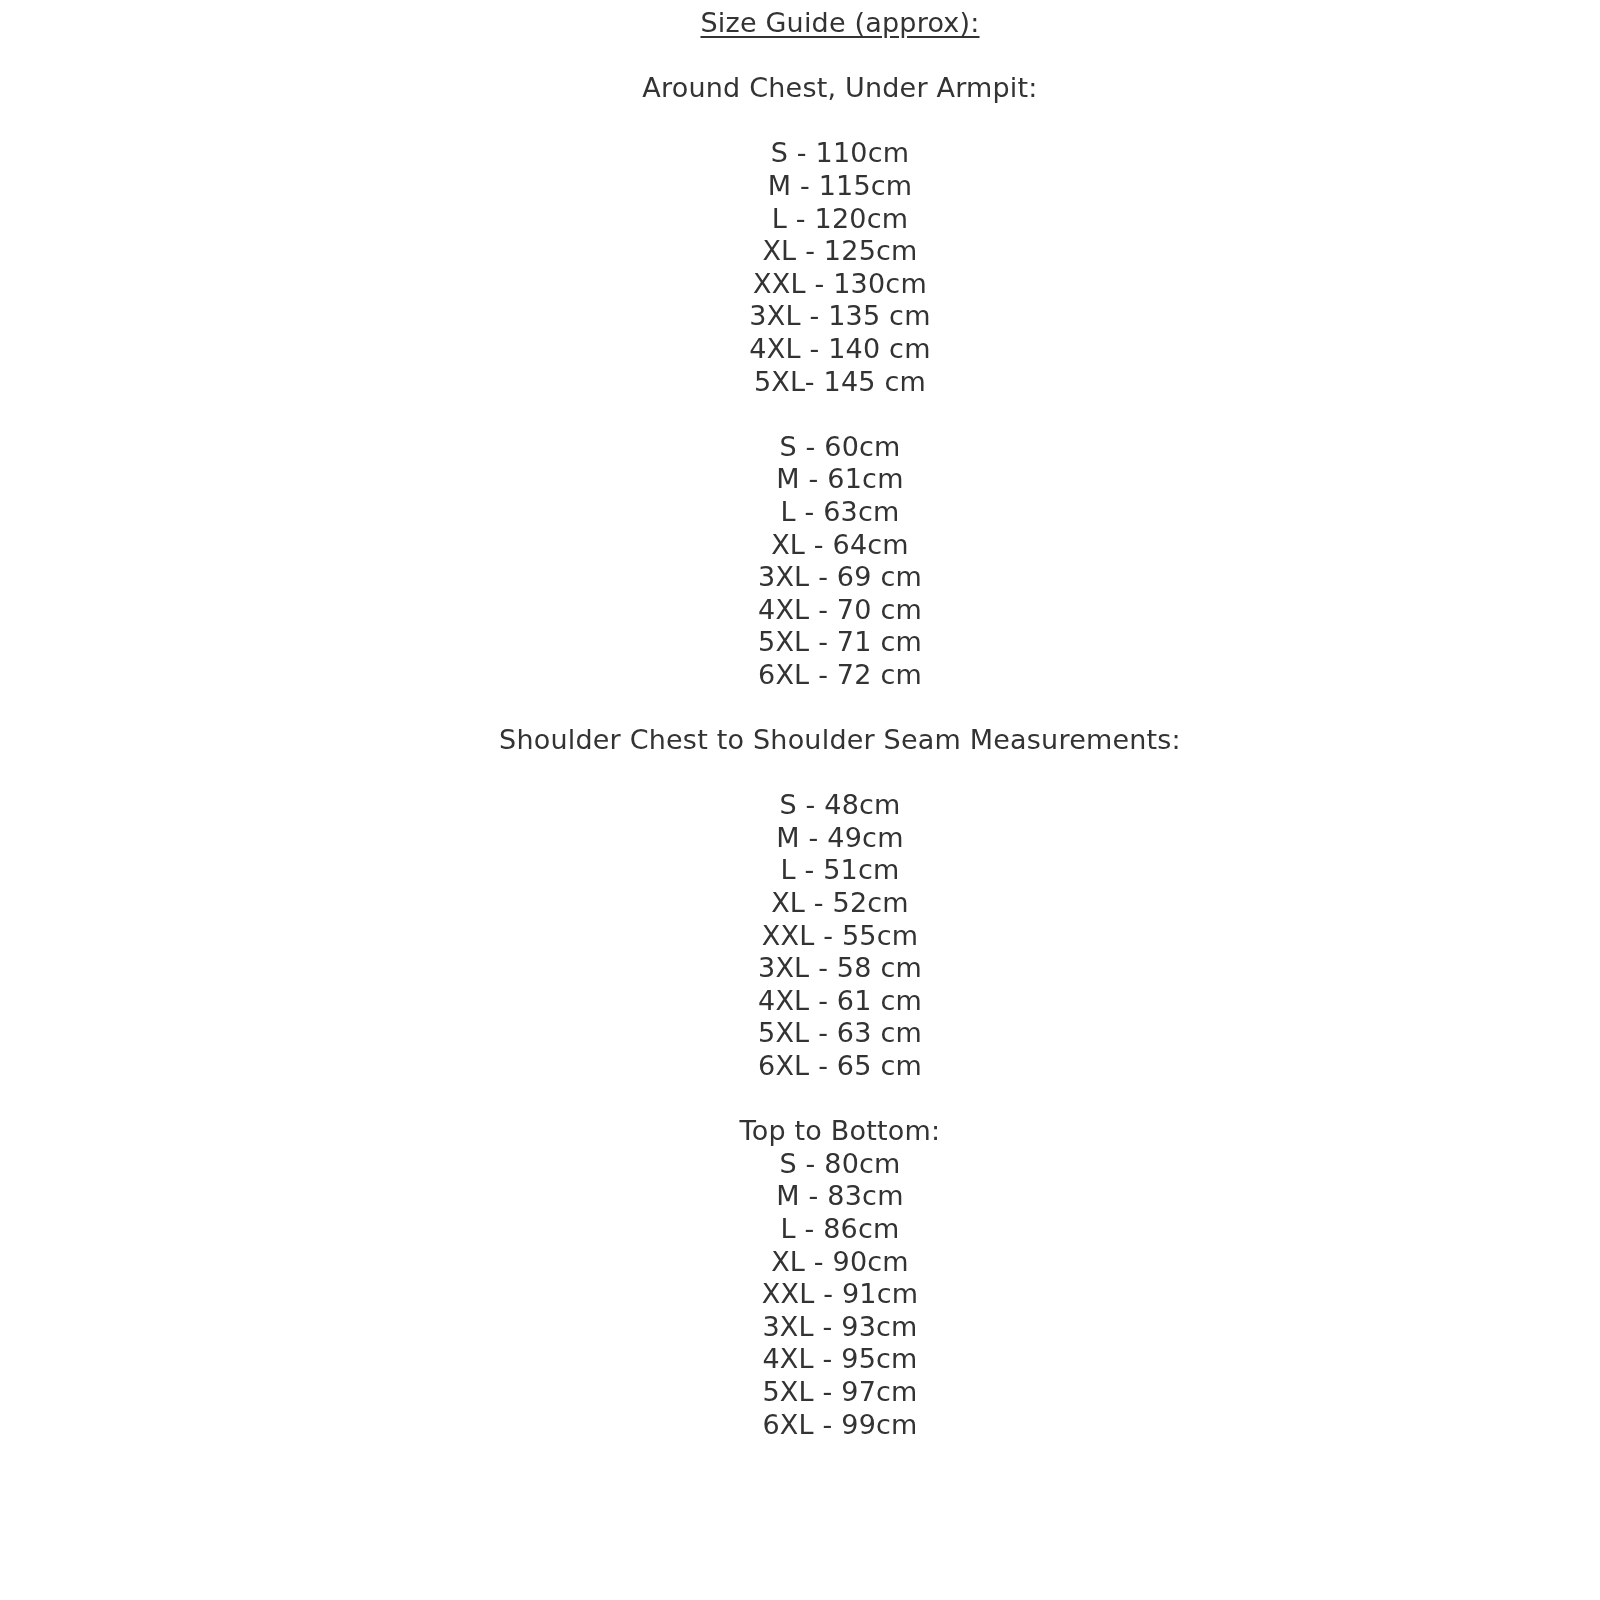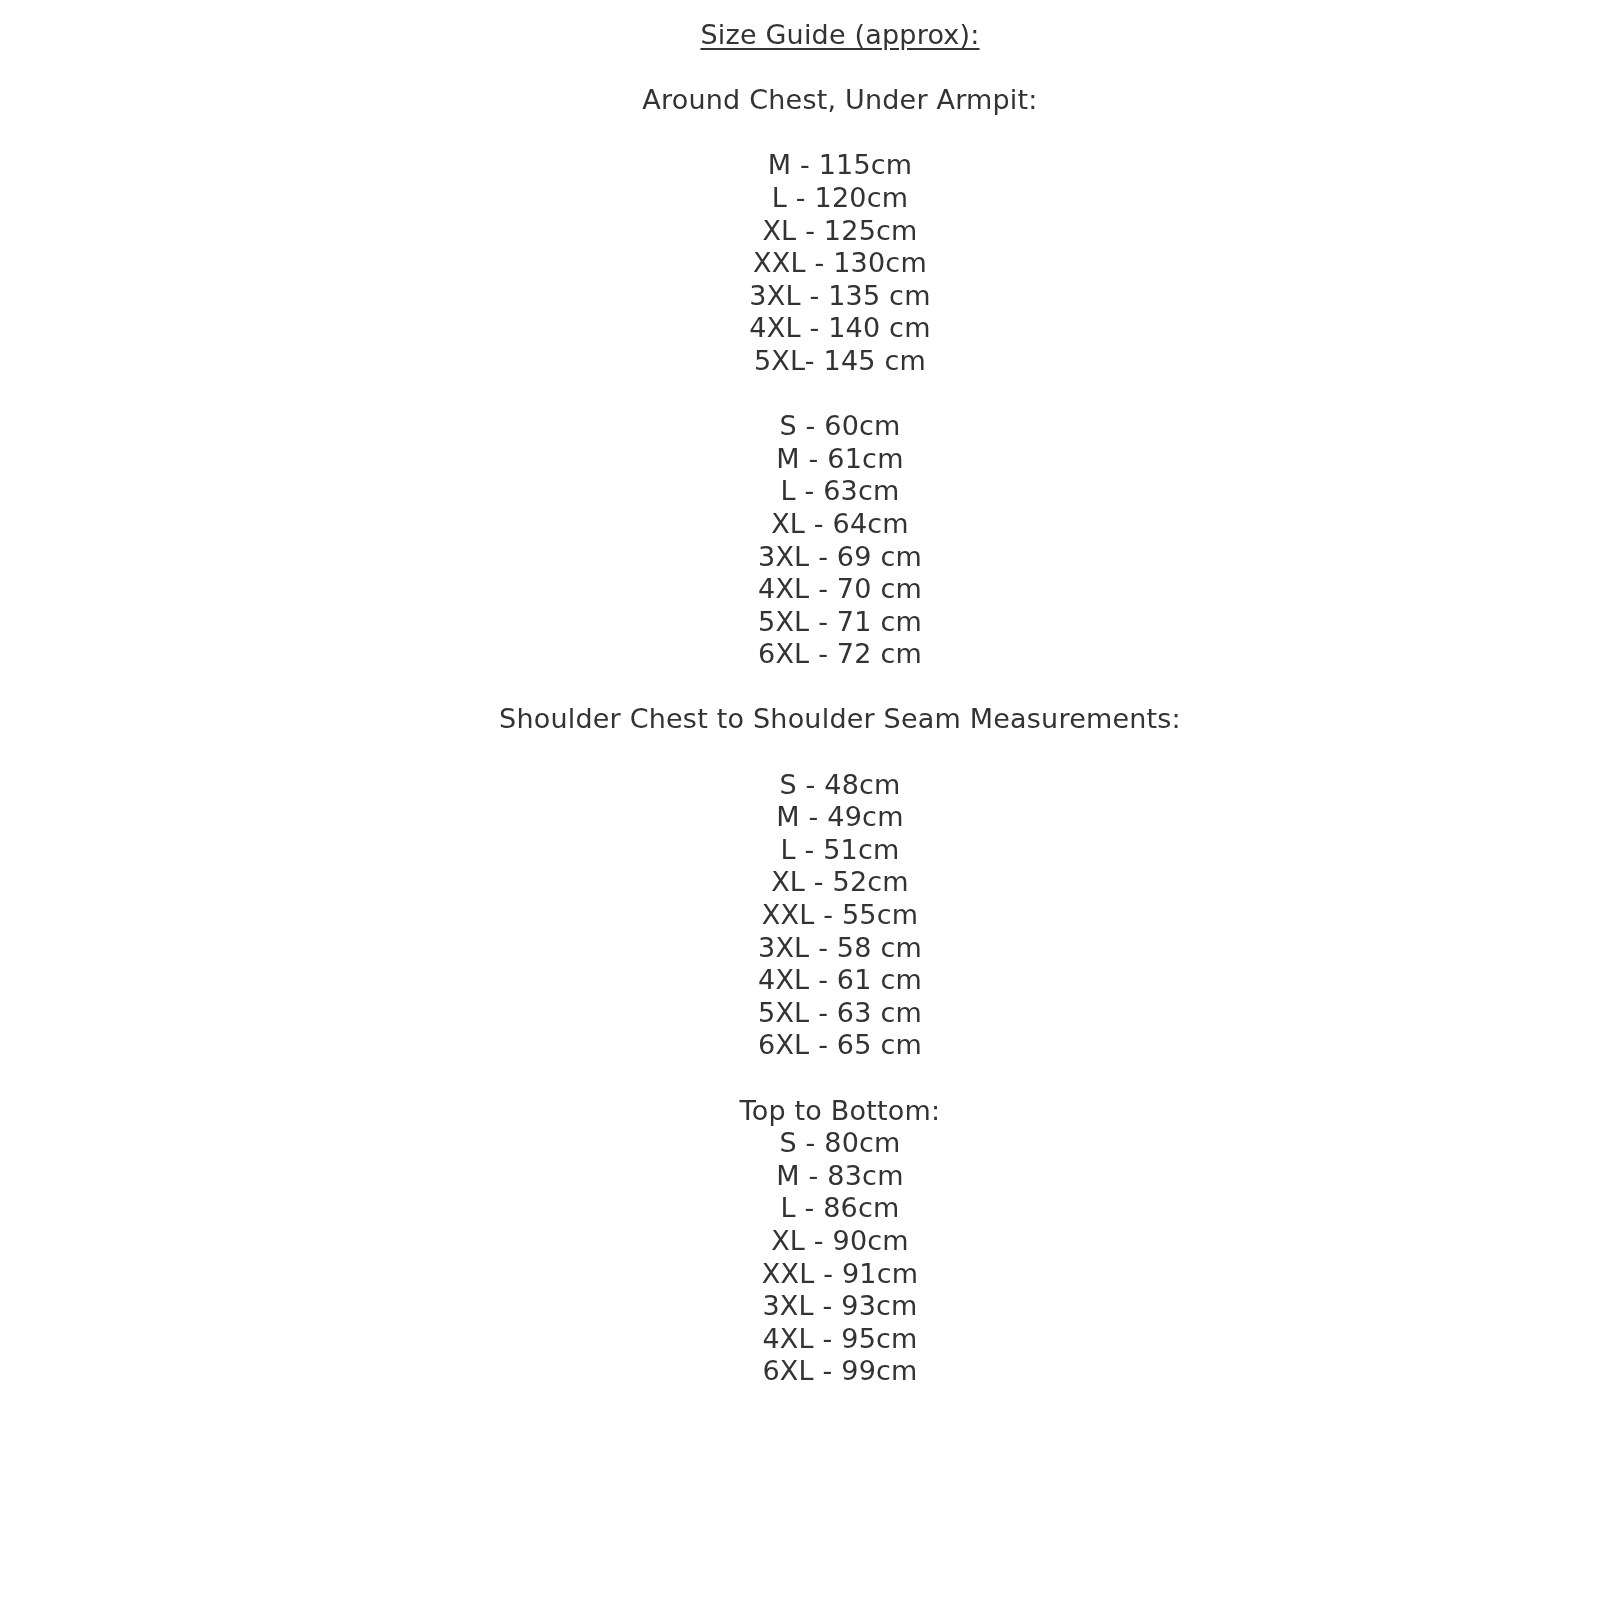--- a/index.html
+++ b/index.html
@@ -10,21 +10,21 @@
   body {
     width: 1600px;
     height: 1600px;
     overflow: hidden;
     font-family: "DejaVu Sans", "Liberation Sans", sans-serif;
     color: #333333;
   }
   .content {
     
     margin-left: 80px;
-    padding-top: 19px;
+    padding-top: 7px;
     text-align: center;
     font-size: 27px;
     line-height: 32.6px;
     letter-spacing: 0.2px;
   }
   .title {
     font-weight: normal;
     text-decoration: underline;
     text-underline-offset: 4px;
     margin: 0 0 32.6px 0; 
@@ -48,20 +48,21 @@
 </style>
 </head>
 <body style="color: rgb(51, 51, 51); background: rgb(255, 255, 255);">
 
 <div class="content">
   <div class="title">Size Guide (approx):</div>
   <div id="sections">
   <section class="size-section">
     <div class="section-heading gap">Around Chest, Under Armpit:</div>
     <div class="items">
+  <div class="size-item">S - 110cm</div>
 
   <div class="size-item">M - 115cm</div>
 
   <div class="size-item">L - 120cm</div>
 
   <div class="size-item">XL - 125cm</div>
 
   <div class="size-item">XXL - 130cm</div>
 
   <div class="size-item">3XL - 135 cm</div>
@@ -127,18 +128,19 @@
   <div class="size-item">L - 86cm</div>
 
   <div class="size-item">XL - 90cm</div>
 
   <div class="size-item">XXL - 91cm</div>
 
   <div class="size-item">3XL - 93cm</div>
 
   <div class="size-item">4XL - 95cm</div>
 
+  <div class="size-item">5XL - 97cm</div>
 
   <div class="size-item">6XL - 99cm</div>
 </div>
   </section>
 </div>
 </div>
 
 </body></html>

